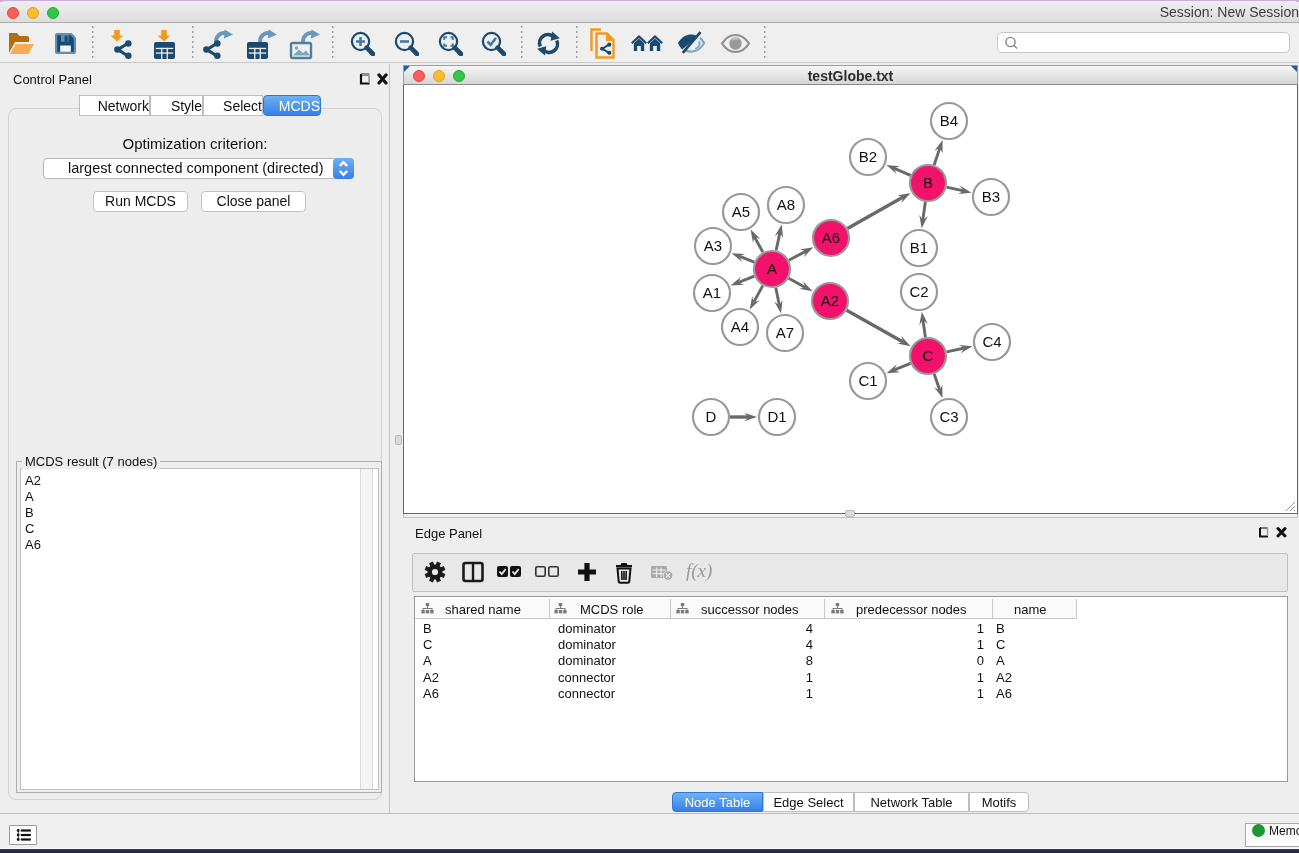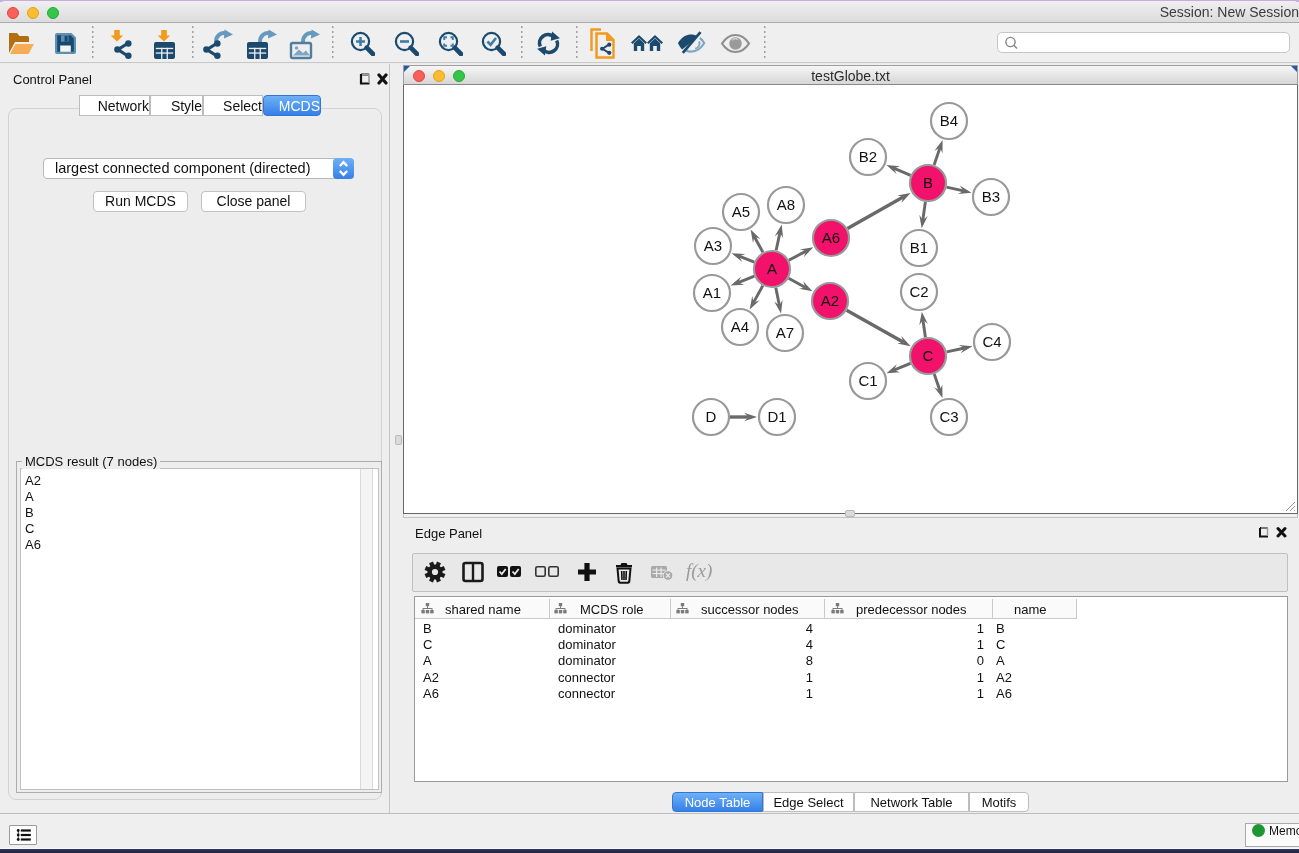--- a/index.html
+++ b/index.html
@@ -18,35 +18,35 @@
 #main { left:0; top:64px; width:1299px; height:749px; background:#EEEEEE; }
 #cpanel { position:absolute; left:0; top:0; width:390px; height:749px; border-right:1px solid #C4C4C4; }
 #cpanel .title { position:absolute; left:13px; top:8px; font-size:13px; color:#111; }
 .tab { position:absolute; top:31px; height:21px; background:#fff; border:1px solid #BDBDBD; font-size:14px;
   color:#111; text-align:right; line-height:20px; }
 .tabsel { background:linear-gradient(#6FB1F5,#3580E8); color:#fff; border:1px solid #3076D6; border-radius:4px; }
 #cbox { position:absolute; left:8px; top:44px; width:374px; height:692px; background:#EDEDED;
   border:1px solid #D2D2D2; border-radius:8px; }
 #optlab { position:absolute; left:0; top:71px; width:390px; text-align:center; font-size:15px; color:#111; }
 #combo { position:absolute; left:43px; top:94px; width:311px; height:21px; background:#fff;
-  border:1px solid #B9B9B9; border-radius:4px; font-size:14.5px; color:#111; line-height:19px; padding-left:11px; }
+  border:1px solid #B9B9B9; border-radius:4px; font-size:14.5px; color:#111; line-height:19px; padding-left:24px; }
 #combo .step { position:absolute; right:-1px; top:-1px; width:21px; height:21px;
   background:linear-gradient(#6FB1F5,#3580E8); border-radius:4px; }
 .btn { position:absolute; top:127px; height:21px; background:#fff; border:1px solid #C2C2C2;
   border-radius:4px; font-size:14px; color:#111; text-align:center; line-height:19px; }
 #grpbox { position:absolute; left:16px; top:397px; width:366px; height:332px; border:1px solid #ADADAD; }
 #grplab { position:absolute; left:22px; top:390px; background:#EDEDED; font-size:13px; color:#111; padding:0 3px; }
 #mlist { position:absolute; left:3px; top:6px; width:359px; height:322px; background:#fff; border:1px solid #C0C0C0; }
 #mlist .sb { position:absolute; right:5px; top:0; width:13px; height:100%; background:#F4F4F4;
   border-left:1px solid #DADADA; border-right:1px solid #DADADA; }
 #mlist div.it { position:absolute; left:4px; font-size:13px; color:#111; }
 #netwin { position:absolute; left:403px; top:1px; width:895px; height:453px; }
 #nettitle { position:absolute; left:0; top:0; width:895px; height:20px;
   background:linear-gradient(#F6F6F6,#D6D6D6); border:1px solid #9E9E9E; border-bottom:1px solid #888; }
-#nettitle .t { position:absolute; width:100%; text-align:center; top:2px; font-size:14px; color:#2b2b2b; }
+#nettitle .t { position:absolute; width:100%; text-align:center; top:2px; font-size:14px; color:#2b2b2b;font-weight:bold; }
 #netbody { position:absolute; left:0; top:20px; width:895px; height:429px; background:#fff;
   border:1px solid #666; border-top:none; }
 #netlip { position:absolute; left:0; top:449px; width:895px; height:4px; background:#F1F1F1; border:1px solid #C2C2C2; border-top:none; }
 #tpanel { position:absolute; left:391px; top:456px; width:908px; height:293px; }
 #tpanel .title { position:absolute; left:24px; top:6px; font-size:13px; color:#111; }
 #ttool { position:absolute; left:21px; top:33px; width:876px; height:39px; background:#E8E8E8;
   border:1px solid #C0C0C0; border-radius:2px; }
 #ttable { position:absolute; left:23px; top:76px; width:874px; height:186px; background:#fff; border:1px solid #9a9a9a; }
 #thead { position:absolute; left:415px; top:599px; width:661px; height:20px; background:#FAFAFA; border-bottom:1px solid #C9C9C9; }
 .hsep { position:absolute; top:599px; height:20px; width:1px; background:#C9C9C9; }
@@ -230,20 +230,21 @@
     <svg style="position:absolute;left:359px;top:8px" width="31" height="13" viewBox="0 0 31 13">
       <path d="M2,2.5 h8 M2,2 v9.5 h8.5" fill="none" stroke="#111" stroke-width="2.2"></path>
       <path d="M10,2 v9 M3,2.5 h7.5" fill="none" stroke="#9a9a9a" stroke-width="1.6"></path>
       <path d="M20,3 L27,11 M27,3 L20,11" stroke="#111" stroke-width="3.2" stroke-linecap="round"></path>
       </svg>
     <div id="cbox"></div>
     <div class="tab" style="left:79px;width:71px">Network</div>
     <div class="tab" style="left:150px;width:53px">Style</div>
     <div class="tab" style="left:203px;width:60px">Select</div>
     <div class="tab tabsel" style="left:263px;width:58px">MCDS</div>
+    <div id="optlab">Optimization criterion:</div>
     <div id="combo">largest connected component (directed)
       <div class="step"><svg width="21" height="21" viewBox="0 0 21 21">
         <path d="M6.8,8 L10.5,4.2 L14.2,8" fill="none" stroke="#fff" stroke-width="2.4"></path>
         <path d="M6.8,13 L10.5,16.8 L14.2,13" fill="none" stroke="#fff" stroke-width="2.4"></path>
           </svg></div>
     </div>
     <div class="btn" style="left:93px;width:95px">Run MCDS</div>
     <div class="btn" style="left:201px;width:105px">Close panel</div>
     <div id="grpbox">
       <div id="mlist">

